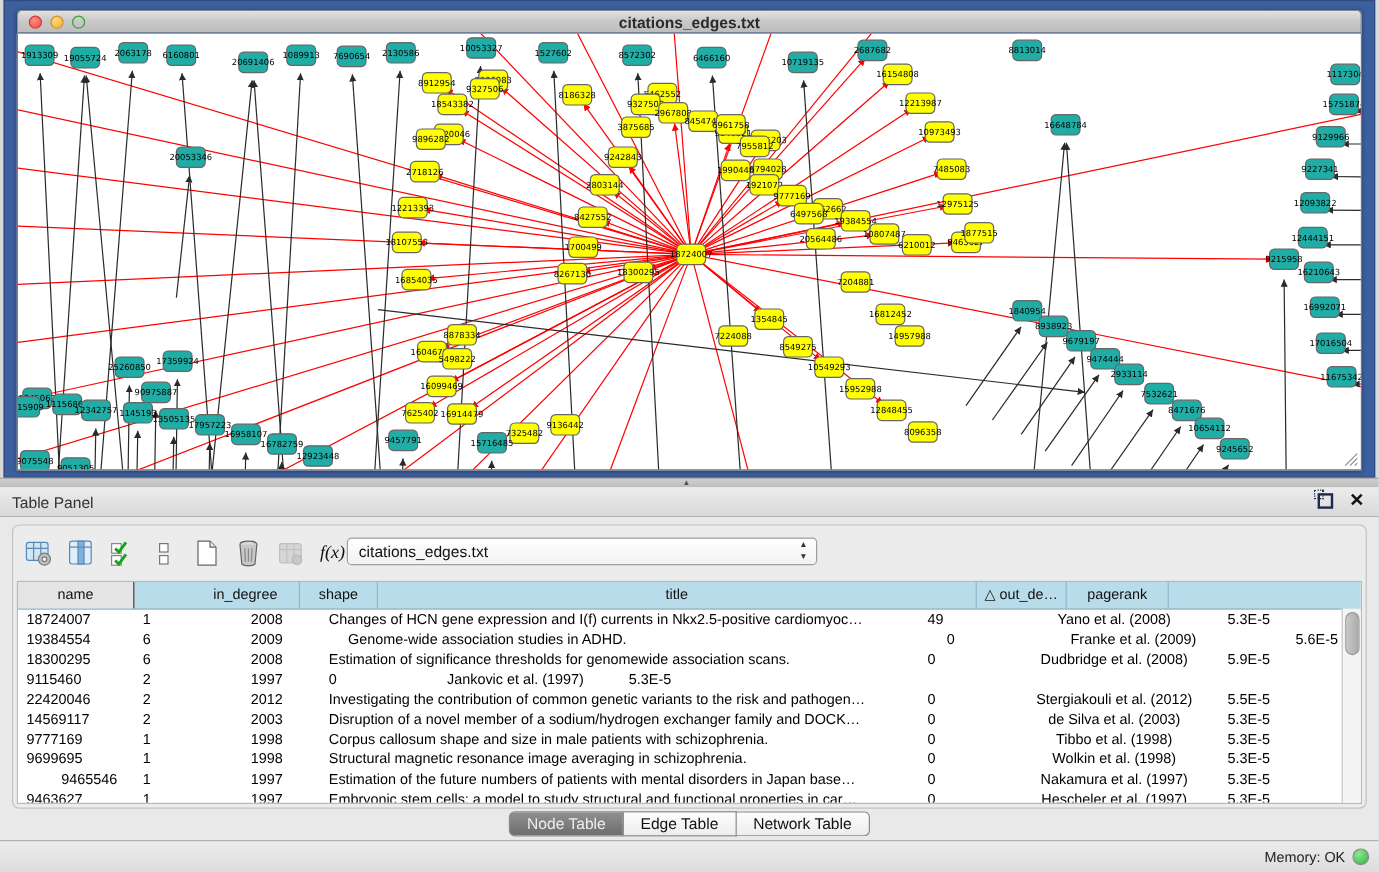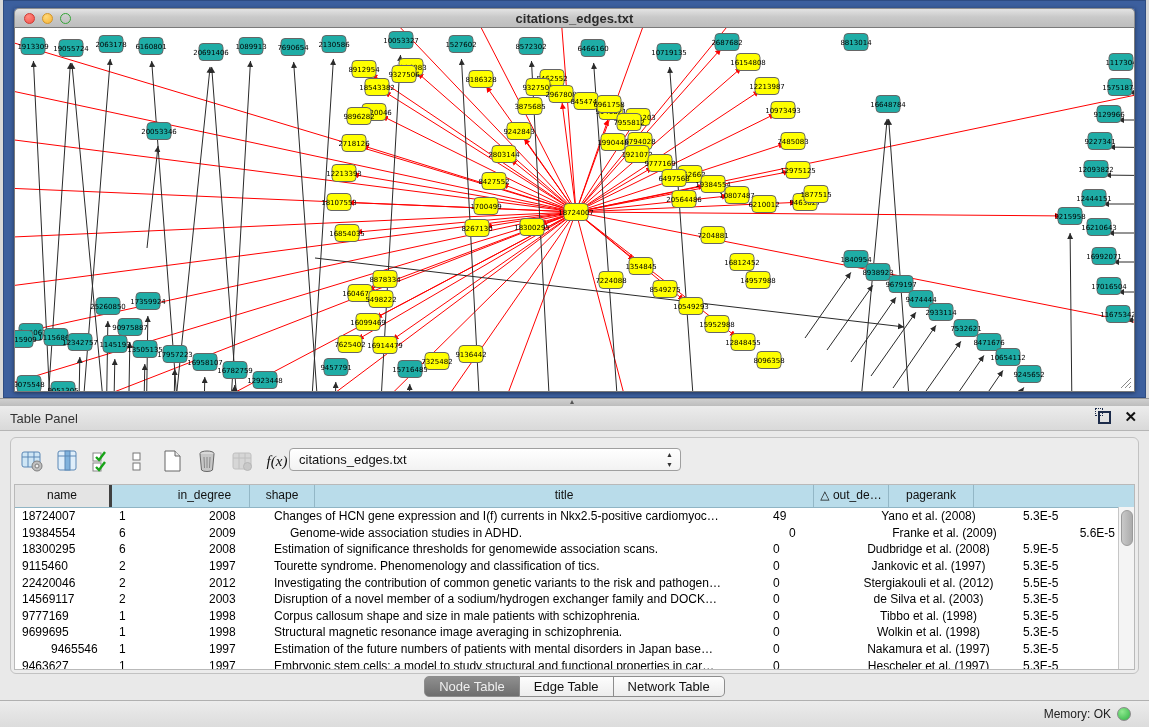--- a/index.html
+++ b/index.html
@@ -39,38 +39,38 @@
   .tool-btn{width:26px;height:26px;display:flex;align-items:center;justify-content:center;cursor:pointer;}
   #fx-label{font-size:15px;font-style:italic;font-family:"Liberation Serif",serif;color:#111;}
   #table-select{position:absolute;left:278px;top:10px;width:392px;height:23px;background:linear-gradient(#ffffff,#f2f2f2);border:1px solid #9f9f9f;border-radius:4px;box-sizing:border-box;cursor:pointer;}
   #table-select-value{position:absolute;left:9px;top:3px;font-size:13px;color:#111;}
   #select-arrows{position:absolute;right:7px;top:1px;font-size:7px;color:#333;line-height:10px;text-align:center;}
 
   
   #table-wrap{position:absolute;left:3px;right:3px;top:46px;bottom:3px;background:#fff;border:1px solid #b9b9b9;display:flex;flex-direction:column;overflow:hidden;}
   #thead{display:flex;height:22px;flex:0 0 22px;background:#b9dcea;border-bottom:1px solid #8fb4c4;}
   .th{box-sizing:border-box;border-right:1px solid #93b7c6;font-size:12px;color:#111;text-align:center;line-height:21px;overflow:hidden;white-space:nowrap;}
-  .th.first{background:#e4e4e4;border-right:3px solid #404040;}
+  .th.first{background:#e4e4e4;border-right:1px solid #404040;}
   #tbody{flex:1;overflow:hidden;position:relative;}
   .tr{display:flex;height:16.6px;align-items:center;}
   .td{box-sizing:border-box;font-size:12px;color:#000;white-space:nowrap;overflow:hidden;padding:0 2px 0 7px;}
   .td.center{text-align:center;padding:0;}
   #vscroll{position:absolute;right:0;top:22px;bottom:0;width:15px;background:#f4f4f4;border-left:1px solid #c6c6c6;}
   #vthumb{position:absolute;left:2px;top:3px;width:10px;height:34px;background:linear-gradient(90deg,#c9c9c9,#ababab);border-radius:6px;border:1px solid #9a9a9a;}
 
   
   #tabs{position:absolute;left:0;right:0;bottom:3px;height:21px;display:flex;justify-content:center;}
   .seg{height:21px;line-height:20px;font-size:13px;padding:0 14px;border:1px solid #8d8d8d;border-left:none;background:linear-gradient(#fdfdfd,#ededed);color:#111;cursor:pointer;box-sizing:border-box;}
   .seg.first{border-left:1px solid #8d8d8d;border-radius:5px 0 0 5px;}
   .seg.last{border-radius:0 5px 5px 0;}
   .seg.active{background:linear-gradient(#8f8f8f,#6e6e6e);color:#efefef;}
 
   
   #status-bar{position:absolute;left:0;top:700px;width:1149px;height:27px;background:linear-gradient(#ececec,#dcdcdc);border-top:1px solid #b0b0b0;box-sizing:border-box;}
-  #status-right{position:absolute;right:18px;top:0;height:100%;display:flex;align-items:center;gap:6px;text-align:center;}
+  #status-right{position:absolute;right:8px;top:0;height:100%;display:flex;align-items:center;gap:6px;text-align:center;}
   #memory-label{font-size:12px;color:#222;}
   #memory-dot{width:14px;height:14px;border-radius:50%;background:radial-gradient(circle at 35% 30%,#8fe98f,#2fb344);border:1px solid #8a8a8a;box-sizing:border-box;}
 </style>
 </head>
 <body>
 
 <div id="app">
 
   <div id="workspace">
     <div id="workspace-blue"></div>
@@ -783,21 +783,20 @@
               <div class="td" style="width: 65px;">2008</div>
               <div class="td" style="width: 499px;">Estimation of significance thresholds for genomewide association scans.</div>
               <div class="td" style="width: 75px;">0</div>
               <div class="td center" style="width: 175px;">Dudbridge et al. (2008)</div>
               <div class="td" style="width: 85px;">5.9E-5</div>
             </div>
             <div class="tr">
               <div class="td" style="width: 97px;">9115460</div>
               <div class="td" style="width: 90px;">2</div>
               <div class="td" style="width: 65px;">1997</div>
-              <div class="td" style="width: 499px;">Tourette syndrome. Phenomenology and classification of tics.</div>
               <div class="td" style="width: 75px;">0</div>
               <div class="td center" style="width: 175px;">Jankovic et al. (1997)</div>
               <div class="td" style="width: 85px;">5.3E-5</div>
             </div>
             <div class="tr">
               <div class="td" style="width: 97px;">22420046</div>
               <div class="td" style="width: 90px;">2</div>
               <div class="td" style="width: 65px;">2012</div>
               <div class="td" style="width: 499px;">Investigating the contribution of common genetic variants to the risk and pathogen…</div>
               <div class="td" style="width: 75px;">0</div>

